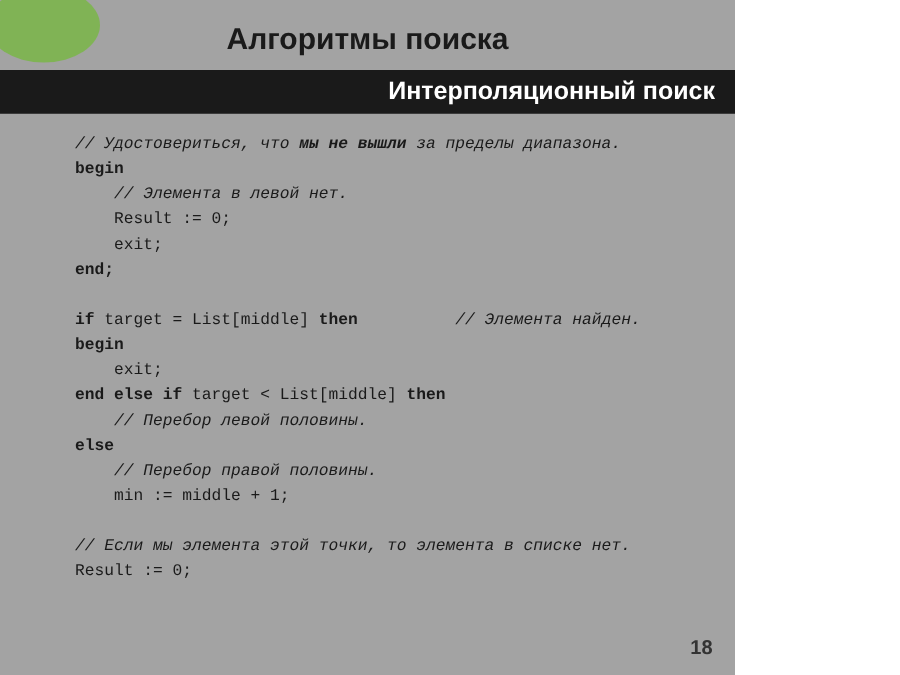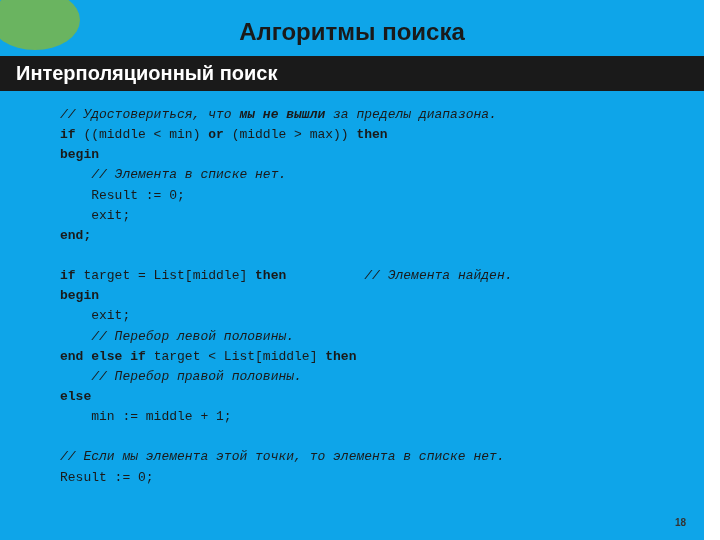--- a/index.html
+++ b/index.html
@@ -7,23 +7,23 @@
     body {
       width: 720px;
       height: 540px;
       background: #ffffff;
       font-family: Arial, sans-serif;
       overflow: hidden;
       position: relative;
     }
 
     .slide-container {
-      width: 704px;
+      width: 588px;
       height: 540px;
-      background: #0ea5e9;
+      background: #a3a3a3;
       position: relative;
       display: flex;
       flex-direction: column;
     }
 
     
     .top-oval {
       position: absolute;
       top: -10px;
       left: -10px;
@@ -45,20 +45,21 @@
     }
 
     .section-header {
       background: #1a1a1a;
       color: #ffffff;
       font-size: 20px;
       font-weight: bold;
       padding: 6px 16px;
       margin-bottom: 10px;
       z-index: 1;
+      text-align: right;
     }
 
     .code-area {
       flex: 1;
       padding: 4px 60px 10px 60px;
       font-family: 'Courier New', Courier, monospace;
       font-size: 13px;
       line-height: 1.55;
       color: #1a1a1a;
     }
@@ -73,53 +74,52 @@
     }
 
     .comment {
       font-style: italic;
     }
 
     .page-number {
       position: absolute;
       bottom: 12px;
       right: 18px;
-      font-size: 10px;
+      font-size: 16px;
       color: #333;
       font-weight: bold;
     }
   </style>
 </head>
 <body>
 
 <div class="slide-container">
 
   <div class="top-oval"></div>
 
   <div class="slide-title">Алгоритмы поиска</div>
 
   <div class="section-header">Интерполяционный поиск</div>
 
   <div class="code-area">
 
     <span class="code-line comment">// Удостовериться, что <span class="kw">мы не вышли</span> за пределы диапазона.</span>
-    <span class="code-line"><span class="kw">if</span> ((middle &lt; min) <span class="kw">or</span> (middle &gt; max)) <span class="kw">then</span></span>
     <span class="code-line kw">begin</span>
-    <span class="code-line comment">    // Элемента в списке нет.</span>
+    <span class="code-line comment">    // Элемента в левой нет.</span>
     <span class="code-line">    Result := 0;</span>
     <span class="code-line">    exit;</span>
     <span class="code-line kw">end;</span>
     <span class="code-line">&nbsp;</span>
     <span class="code-line"><span class="kw">if</span> target = List[middle] <span class="kw">then</span>          <span class="comment">// Элемента найден.</span></span>
     <span class="code-line kw">begin</span>
     <span class="code-line">    exit;</span>
+    <span class="code-line"><span class="kw">end else if</span> target &lt; List[middle] <span class="kw">then</span></span>
     <span class="code-line comment">    // Перебор левой половины.</span>
-    <span class="code-line"><span class="kw">end else if</span> target &lt; List[middle] <span class="kw">then</span></span>
+    <span class="code-line kw">else</span>
     <span class="code-line comment">    // Перебор правой половины.</span>
-    <span class="code-line kw">else</span>
     <span class="code-line">    min := middle + 1;</span>
     <span class="code-line">&nbsp;</span>
     <span class="code-line comment">// Если мы элемента этой точки, то элемента в списке нет.</span>
     <span class="code-line">Result := 0;</span>
 
   </div>
 
   <div class="page-number">18</div>
 
 </div>

